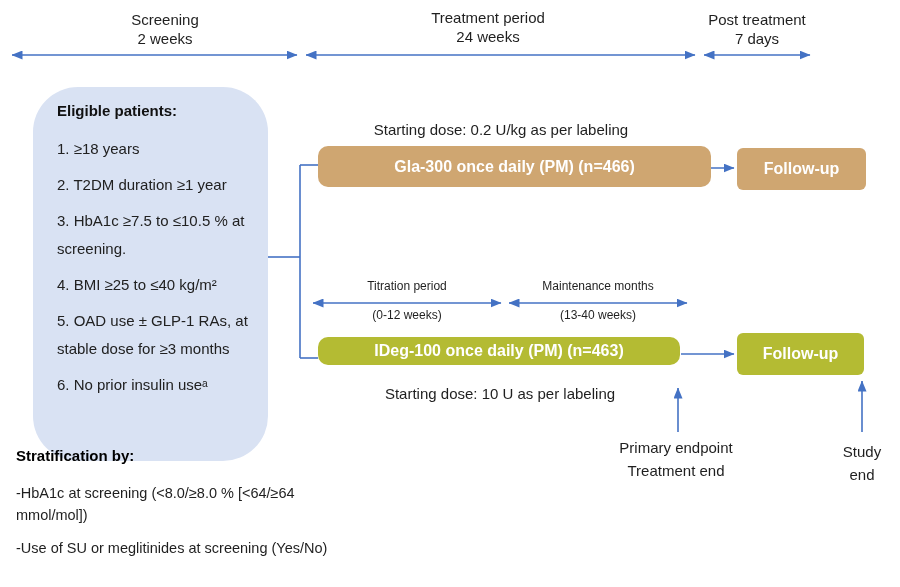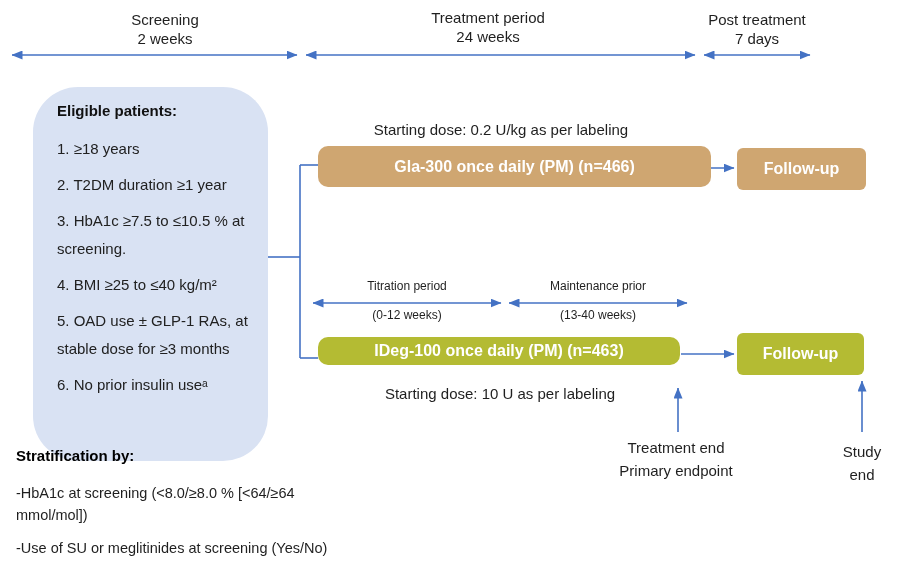--- a/index.html
+++ b/index.html
@@ -89,30 +89,30 @@
     <div class="eligible-item">5. OAD use ± GLP-1 RAs, at stable dose for ≥3 months</div>
     <div class="eligible-item">6. No prior insulin useᵃ</div>
   </div>
 
   <div class="abs ctr dose-label" style="left:501px;top:121px;">Starting dose: 0.2 U/kg as per labeling</div>
   <div class="abs arm-box gla-bg" style="left:318px;top:146px;width:393px;">Gla-300 once daily (PM) (n=466)</div>
   <div class="abs followup gla-bg" style="left:737px;top:148px;">Follow-up</div>
 
   <div class="abs ctr period-label" style="left:407px;top:279px;">Titration period</div>
   <div class="abs ctr period-label" style="left:407px;top:308px;">(0-12 weeks)</div>
-  <div class="abs ctr period-label" style="left:598px;top:279px;">Maintenance prior</div>
+  <div class="abs ctr period-label" style="left:598px;top:279px;">Maintenance months</div>
   <div class="abs ctr period-label" style="left:598px;top:308px;">(13-40 weeks)</div>
 
   <div class="abs arm-box ideg-bg" style="left:318px;top:337px;width:362px;height:28px;">IDeg-100 once daily (PM) (n=463)</div>
   <div class="abs followup ideg-bg" style="left:737px;top:333px;width:127px;">Follow-up</div>
   <div class="abs ctr dose-label" style="left:500px;top:385px;">Starting dose: 10 U as per labeling</div>
 
   <div class="abs ctr annot" style="left:676px;top:436px;">
+    <div>Primary endpoint</div>
     <div>Treatment end</div>
-    <div>Primary endpoint</div>
   </div>
   <div class="abs ctr annot" style="left:862px;top:440px;">
     <div>Study</div>
     <div>end</div>
   </div>
 
   <div class="abs strat-title">Stratification by:</div>
   <div class="abs strat-item" style="left:16px;top:482px;">-HbA1c at screening (&lt;8.0/≥8.0 % [&lt;64/≥64 mmol/mol])</div>
   <div class="abs strat-item" style="left:16px;top:537px;">-Use of SU or meglitinides at screening (Yes/No)</div>
 

